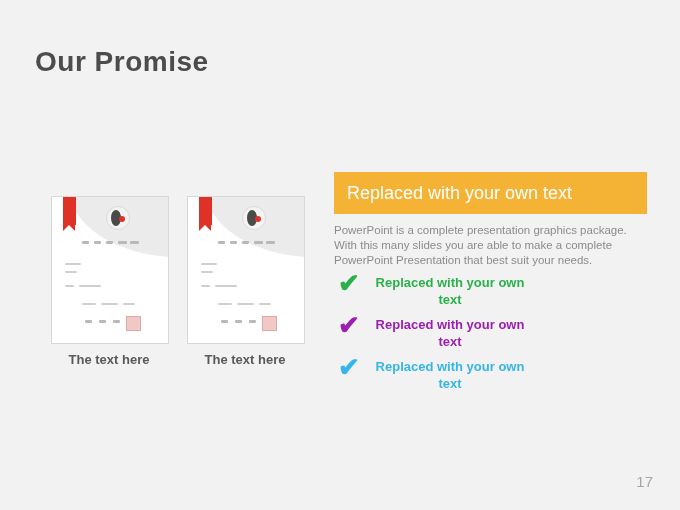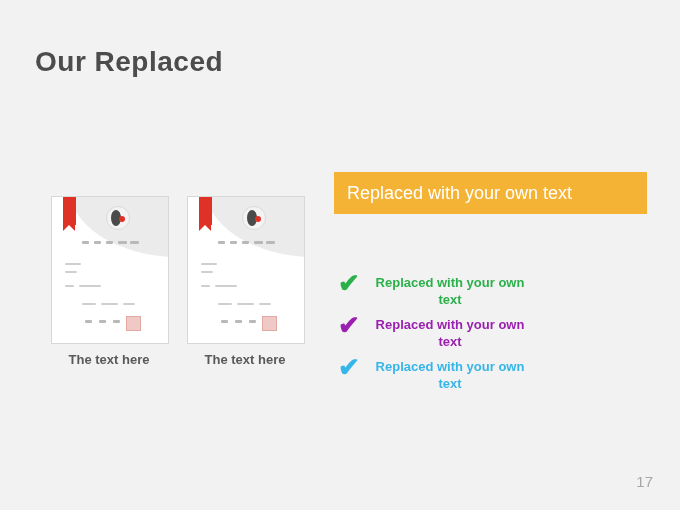--- a/index.html
+++ b/index.html
@@ -189,21 +189,21 @@
     bottom: 20px;
     font-size: 15px;
     color: #a6a6a6;
   }
 </style>
 </head>
 <body>
 
 <div class="slide">
 
-  <div class="title">Our Replaced</div>
+  <div class="title">Our Promise</div>
 
   <div class="cert cert-1">
     <div class="cert-arc"></div>
     <div class="cert-ribbon"></div>
     <div class="cert-seal"></div>
     <div class="cert-line" style="left:30px; top:44px; width:7px;"></div>
     <div class="cert-line" style="left:42px; top:44px; width:7px;"></div>
     <div class="cert-line" style="left:54px; top:44px; width:7px;"></div>
     <div class="cert-line" style="left:66px; top:44px; width:9px;"></div>
     <div class="cert-line" style="left:78px; top:44px; width:9px;"></div>
@@ -242,20 +242,21 @@
     <div class="cert-stamp" style="left:74px; top:119px;"></div>
   </div>
 
   <div class="caption caption-1">The text here</div>
   <div class="caption caption-2">The text here</div>
 
   <div class="banner">
     <span class="banner-text">Replaced with your own text</span>
   </div>
 
+  <div class="para">PowerPoint is a complete presentation graphics package. With this many slides you are able to make a complete PowerPoint Presentation that best suit your needs.</div>
 
   <div class="bullets">
     <div class="bullet">
       <span class="check" style="color:#2bb14a;">✔</span>
       <span class="bullet-text" style="color:#2bb14a;">Replaced with your own text</span>
     </div>
     <div class="bullet">
       <span class="check" style="color:#9b1fb0;">✔</span>
       <span class="bullet-text" style="color:#9b1fb0;">Replaced with your own text</span>
     </div>

